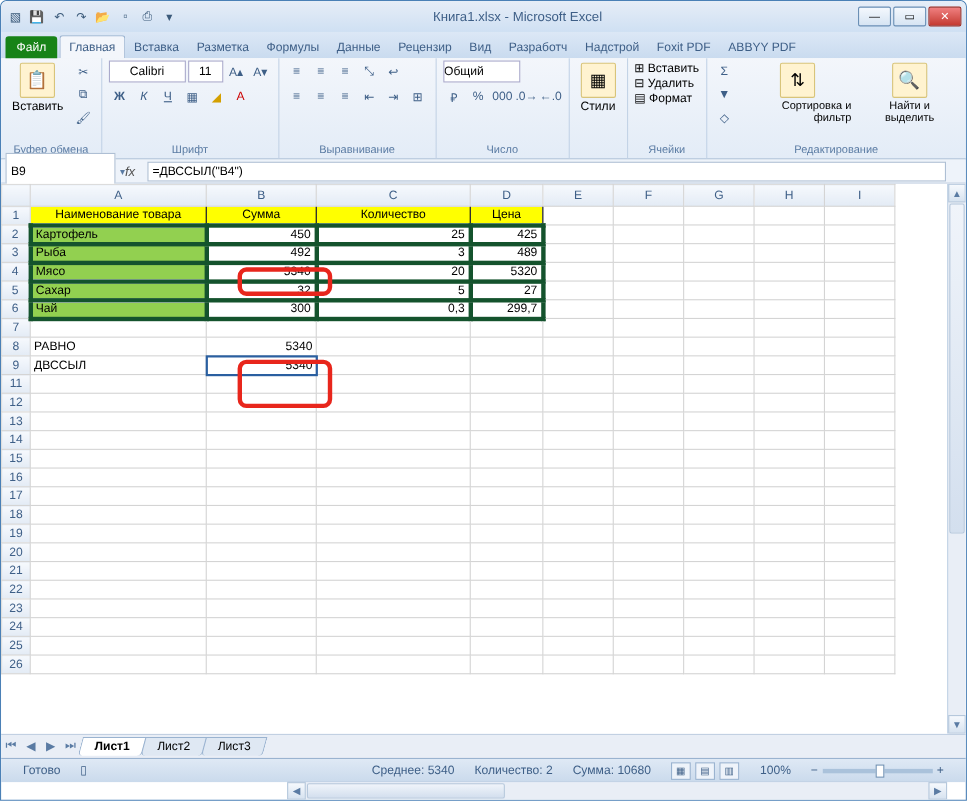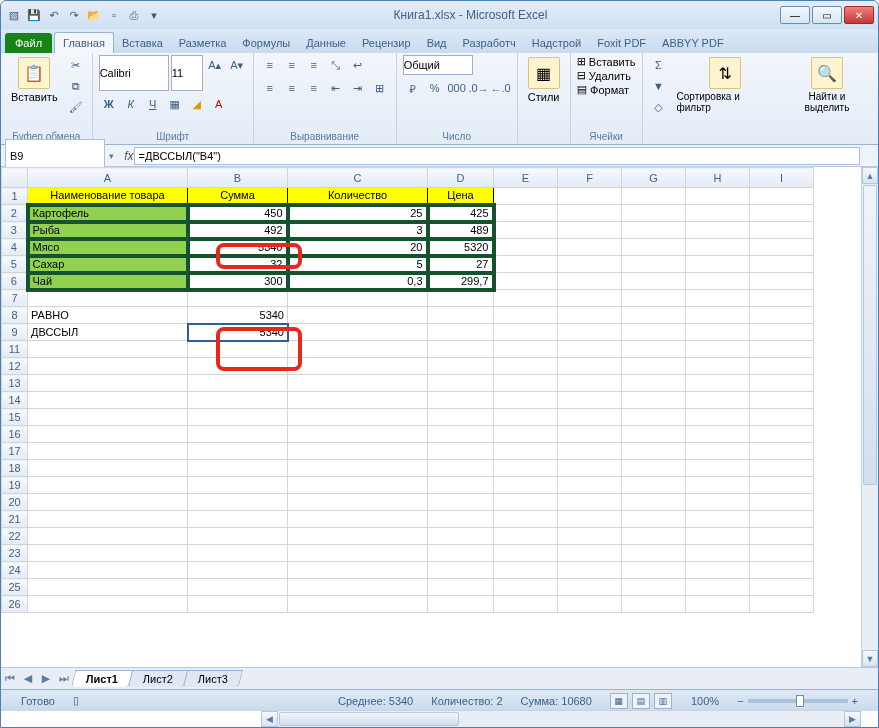--- a/index.html
+++ b/index.html
@@ -23,28 +23,28 @@
 
 .ribbon { height: 92px; background: linear-gradient(#f3f6fb,#e3ecf7); border-bottom:1px solid #9ab3d0; display:flex; font-size:11px; }
 .group { border-right:1px solid #c3d3e6; padding:2px 6px 0 6px; display:flex; flex-direction:column; justify-content:space-between; }
 .group-label { text-align:center; color:#5a7ba3; font-size:10px; padding:2px 0; }
 .group-body { display:flex; gap:4px; align-items:flex-start; flex:1; }
 .bigbtn { display:flex; flex-direction:column; align-items:center; gap:2px; padding:2px 4px; }
 .bigbtn .ico { width:32px; height:32px; background:#fff3d0; border:1px solid #d8c47a; border-radius:2px; display:flex; align-items:center; justify-content:center; font-size:16px;}
 .smallcol { display:flex; flex-direction:column; gap:1px; }
 .smbtn { width:20px; height:20px; display:flex; align-items:center; justify-content:center; font-size:11px; color:#3e5f87;}
 .fontbox { display:flex; gap:2px; }
-.fontbox select, .fontbox input { font-size:11px; height:36px; border:1px solid #aac; }
+.fontbox select, .fontbox input { font-size:11px; height:20px; border:1px solid #aac;text-align:center; }
 .fontname { width:70px; }
 .fontsize { width:32px; }
 
 
 .fbar { height:22px; display:flex; align-items:center; border-bottom:1px solid #b9c9dc; background:#eef3fa; }
 .namebox { width:100px; border:1px solid #aebfd4; background:#fff; height:34px; margin:0 4px; font-size:11px; padding:1px 4px; display:flex; align-items:center; }
-.fx { width:20px; text-align:right; font-style:italic; font-size:12px; color:#555; }
+.fx { width:20px; text-align:left; font-style:italic; font-size:12px; color:#555; }
 .formula { flex:1; border:1px solid #aebfd4; background:#fff; height:18px; margin-right:18px; font-size:11px; padding:1px 4px; display:flex; align-items:center;}
 .formula .fn { color:#000; }
 
 
 .gridwrap { position:relative; height: 500px; overflow:hidden; background:#fff; }
 table.sheet { border-collapse:collapse; table-layout:fixed; font-size:11px; }
 .sheet th, .sheet td { border:1px solid #d4d4d4; height:17px; padding:0 3px; white-space:nowrap; overflow:hidden; }
 .sheet thead th { background:linear-gradient(#f6f9fd,#e3ebf5); color:#3e5f87; font-weight:normal; text-align:center; height:20px; }
 .sheet tbody th { background:linear-gradient(#f6f9fd,#e3ebf5); color:#3e5f87; font-weight:normal; text-align:center; width:26px; }
 .sheet .corner { background:linear-gradient(#f6f9fd,#e3ebf5); width:26px; }
@@ -234,27 +234,28 @@
 
   <div class="group" style="border-right:none;">
     <div class="group-body">
       <div class="smallcol">
         <span class="smbtn">Σ</span>
         <span class="smbtn">▼</span>
         <span class="smbtn">◇</span>
       </div>
       <div class="bigbtn">
         <div class="ico">⇅</div>
-        <span style="font-size:10px;text-align:left;">Сортировка и фильтр</span>
+        <span style="font-size:10px;text-align:right;">Сортировка и фильтр</span>
       </div>
       <div class="bigbtn">
         <div class="ico">🔍</div>
         <span style="font-size:10px;text-align:center;">Найти и выделить</span>
       </div>
     </div>
+    <div class="group-label">Редактирование</div>
   </div>
 </div>
 
 <div class="fbar">
   <div class="namebox">B9</div>
   <span style="font-size:9px;color:#5a7ba3;">▾</span>
   <div class="fx">fx</div>
   <div class="formula">
       <span class="fn">=ДВССЫЛ("B4")</span>
     </div>

